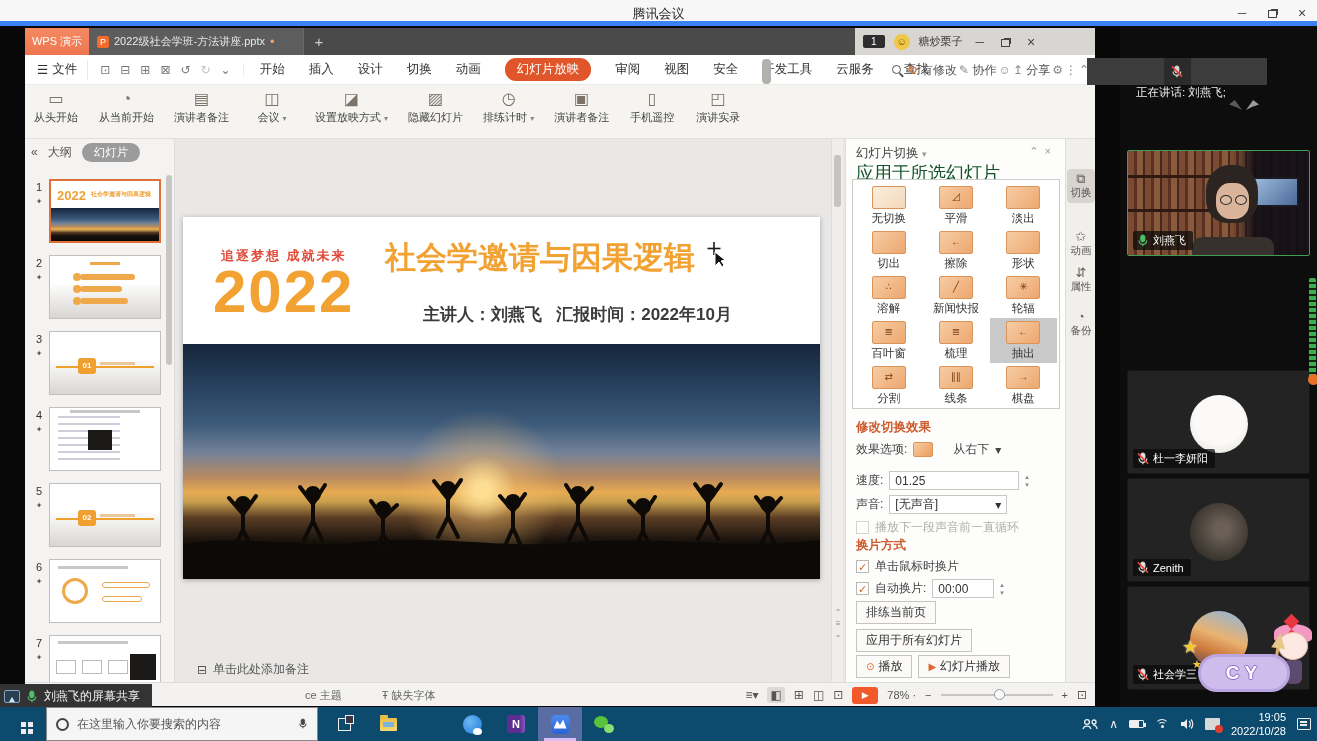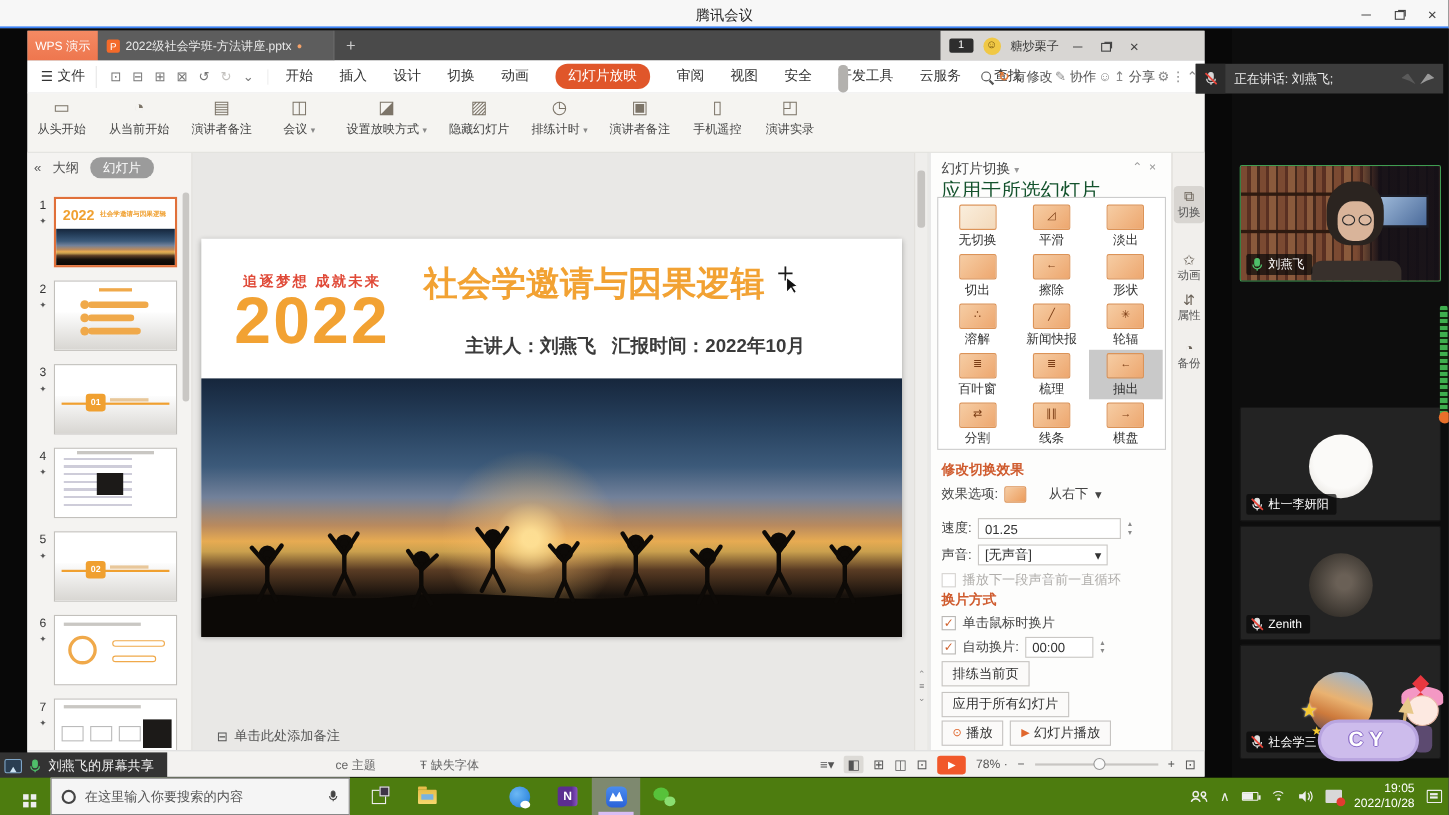--- a/index.html
+++ b/index.html
@@ -1,20 +1,20 @@
 <!DOCTYPE html>
 <html><head>
 <meta charset="utf-8">
 <style>
   * { margin:0; padding:0; box-sizing:border-box; }
   html,body { width:1317px; height:741px; overflow:hidden; }
   body { font-family:"Liberation Sans","DejaVu Sans",sans-serif; background:#000; position:relative; }
 
   
-  .titlebar { position:absolute; left:0; top:0; width:1317px; height:26px; background:#f7f7f7; border-bottom:2px solid #3b82f6; }
+  .titlebar { position:absolute; left:0; top:0; width:1317px; height:26px; background:#f7f7f7; border-bottom:5px solid #3b82f6; }
   .titlebar .ttl { position:absolute; left:0; right:0; top:5px; text-align:center; font-size:13px; color:#2a2a2a; }
   .winctl { position:absolute; top:0; height:26px; width:30px; text-align:center; line-height:26px; color:#444; font-size:12px; }
   .restore { display:inline-block; width:9px; height:8px; border:1px solid #444; position:relative; top:1px; background:#f7f7f7; box-shadow:2px -2px 0 -1px #444; }
 
   
   .desktop { position:absolute; left:0; top:26px; width:1317px; height:681px; background:#060606; }
   .shared { position:absolute; left:0; top:0; width:1120px; height:681px; background:#080808; }
 
   
   .wps { position:absolute; left:25px; top:2px; width:1070px; height:678px; background:#fff; font-size:12px; color:#333; }
@@ -148,21 +148,21 @@
   .tile.speak { border:1px solid #3f9e52; }
   .avatar { position:absolute; left:50%; top:24px; transform:translateX(-50%); width:58px; height:58px; border-radius:50%; }
   .av1 { background:radial-gradient(circle at 40% 40%, #f2eef6 30%, #c9c2d6 75%); }
   .av3 { background:linear-gradient(135deg,#8e96a0 18%,#eef0f2 60%,#d8dade 100%); }
   .av4 { background:radial-gradient(circle at 50% 42%, #fbfaf8 55%, #e3e0db 90%); }
   .av5 { background:radial-gradient(circle at 55% 45%, #6a6056 15%, #39342e 70%, #26221e 100%); }
   .av6 { background:linear-gradient(200deg,#93b4d6 5%,#e9b271 45%,#cd7a3c 68%,#49405a 100%); }
   .nameplate { position:absolute; left:5px; bottom:5px; background:rgba(10,10,10,.72); color:#fff; font-size:11px; display:flex; align-items:center; gap:4px; padding:2px 7px 2px 4px; border-radius:2px; white-space:nowrap; }
   .mic { width:12px; height:13px; flex:none; }
   .memberbadge { width:15px; height:15px; background:#e8772a; border-radius:2px; flex:none; display:flex; align-items:center; justify-content:center; }
-  .speakbar { position:absolute; left:-33px; top:32px; width:225px; height:27px; background:#3c3c3c; display:flex; align-items:center; color:#ededed; font-size:11.5px; }
+  .speakbar { position:absolute; left:-33px; top:32px; width:180px; height:27px; background:#3c3c3c; display:flex; align-items:center; color:#ededed; font-size:11.5px;flex-direction:column; }
   .sb-mic { width:27px; height:27px; background:#2b2b2b; display:flex; align-items:center; justify-content:center; flex:none; }
   .sb-arrows { margin-left:auto; display:flex; gap:4px; padding-right:8px; }
   .pl-arrow { width:13px; height:10px; clip-path:polygon(0 100%, 55% 0, 100% 45%, 45% 70%); background:#9a9a9a; }
   .pl-arrow.d { background:#5a5a5a; transform:scaleX(-1); }
   
   .vid { position:absolute; inset:0; background:
       linear-gradient(90deg, rgba(0,0,0,0) 58%, rgba(16,14,22,.92) 70%),
       repeating-linear-gradient(90deg,#7b4a32 0 6px,#5a3022 6px 9px,#8a5a3c 9px 15px,#45281c 15px 17px); }
   .shelf { position:absolute; left:0; width:62%; height:3px; background:#2e1a10; }
   .lap { position:absolute; right:10px; top:26px; width:46px; height:30px; background:linear-gradient(135deg,#9db8d8,#4a6a9a); border:2px solid #1a1a22; }
@@ -180,21 +180,21 @@
   .stk-pill { position:absolute; left:16px; top:40px; width:92px; height:38px; background:#cdbcec; border:3px solid #b9a5e0; border-radius:20px; display:flex; align-items:center; justify-content:center; }
   .stk-txt { color:#fff; font-size:19px; font-weight:bold; letter-spacing:5px; text-shadow:-1px 0 #8a6cc8,1px 0 #8a6cc8,0 -1px #8a6cc8,0 1px #8a6cc8; }
   .girl-head { position:absolute; left:96px; top:18px; width:30px; height:28px; background:#fde9e1; border-radius:50%; border:1px solid #e8b9a8; }
   .girl-hair { position:absolute; left:92px; top:10px; width:38px; height:18px; background:#f498c4; border-radius:50% 50% 20% 20%; }
   .girl-bow { position:absolute; left:104px; top:2px; width:11px; height:11px; background:#e8373f; transform:rotate(45deg); box-shadow:9px 9px 0 -2px #e8373f; }
   .girl-body { position:absolute; left:103px; top:46px; width:17px; height:24px; background:#5c4a70; border-radius:4px 4px 6px 6px; }
   .broom { position:absolute; left:92px; top:26px; width:3px; height:48px; background:#d8b070; transform:rotate(8deg); }
   .broom::after { content:""; position:absolute; left:-5px; top:-14px; border:7px solid transparent; border-bottom:15px solid #e8c88a; }
 
   
-  .taskbar { position:absolute; left:0; top:707px; width:1317px; height:34px; background:#4d7c0f; display:flex; align-items:center; color:#fff; }
+  .taskbar { position:absolute; left:0; top:707px; width:1317px; height:34px; background:#0c4a6e; display:flex; align-items:center; color:#fff; }
   .tb-slot { width:44px; height:34px; display:flex; align-items:center; justify-content:center; position:relative; }
   .tb-slot.active { background:rgba(186,153,228,.45); }
   .tb-slot.active::after { content:""; position:absolute; left:6px; right:6px; bottom:0; height:3px; background:#d9bdf4; }
   .winlogo { width:5px; height:5px; background:#eee; box-shadow:7px 0 #eee, 0 7px #eee, 7px 7px #eee; }
   .searchbox { width:272px; height:34px; background:#f5f5f5; border:1px solid #888; display:flex; align-items:center; gap:8px; padding:0 9px; color:#555; font-size:12px; }
   .cring { width:13px; height:13px; border:2px solid #444; border-radius:50%; flex:none; }
   .tvw { width:13px; height:13px; border:1.5px solid #eee; position:relative; }
   .tvw::after { content:""; position:absolute; right:-4px; top:-4px; width:7px; height:7px; border:1.5px solid #eee; background:#3f3548; }
   .folder { width:17px; height:13px; background:linear-gradient(#e8bd4a,#f6d96e); border-radius:1px; position:relative; }
   .folder::before { content:""; position:absolute; left:0; top:-3px; width:8px; height:3px; background:#e8bd4a; border-radius:1px 1px 0 0; }

